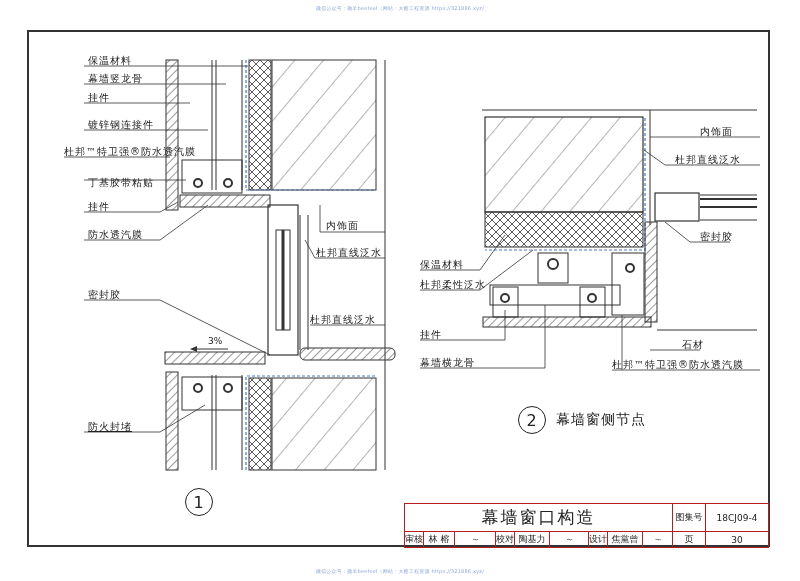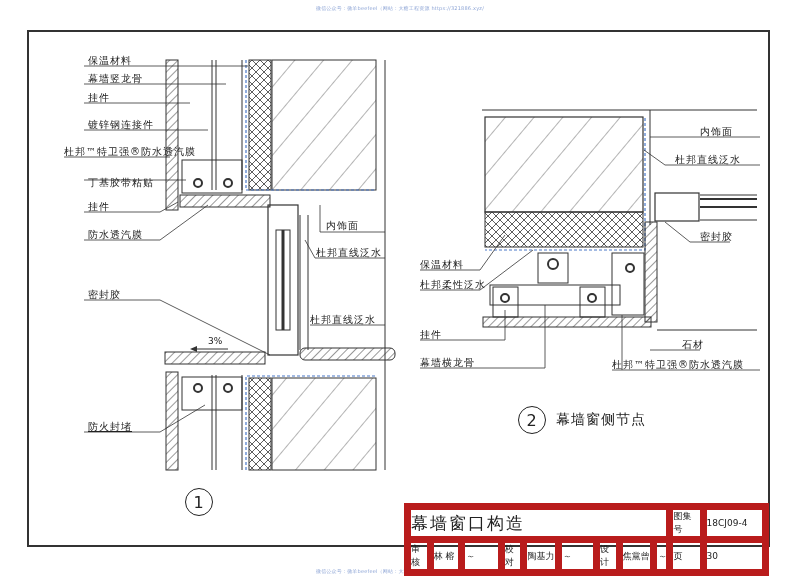--- a/index.html
+++ b/index.html
@@ -4,21 +4,21 @@
 <style>
   html,body{margin:0;padding:0;background:#fff;}
   body{width:800px;height:581px;position:relative;overflow:hidden;font-family:"DejaVu Sans",sans-serif;color:#222;}
   .wm{position:absolute;left:0;width:800px;text-align:center;font-size:5px;color:#8fa6d6;letter-spacing:.2px;}
   .frame{position:absolute;left:27px;top:30px;width:743px;height:517px;border:2px solid #333;box-sizing:border-box;}
   svg.draw{position:absolute;left:0;top:0;}
   .lbl{position:absolute;font-size:10px;color:#222;white-space:nowrap;font-family:"DejaVu Sans",sans-serif;letter-spacing:1px;}
   .cap{position:absolute;display:flex;align-items:center;gap:10px;font-size:14px;letter-spacing:1px;}
   .cap .num{width:26px;height:26px;border:1.5px solid #222;border-radius:50%;display:flex;align-items:center;justify-content:center;font-size:16px;}
   table.tb{position:absolute;left:404px;top:503px;width:365px;height:44px;border-collapse:collapse;font-size:9px;}
-  table.tb td{border:7px solid #b91c1c;text-align:left;padding:0;}
+  table.tb td{border:1px solid #b91c1c;text-align:center;padding:0;}
   .tb .title{font-size:17px;letter-spacing:2px;}
 </style>
 </head>
 <body>
 
 <div class="wm" style="top:5px;">微信公众号：微羊beefeel（网站：大糖工程资源 https://321886.xyz/</div>
 <div class="wm" style="top:568px;">微信公众号：微羊beefeel（网站：大糖工程资源 https://321886.xyz/</div>
 
 <div class="frame"></div>
 

